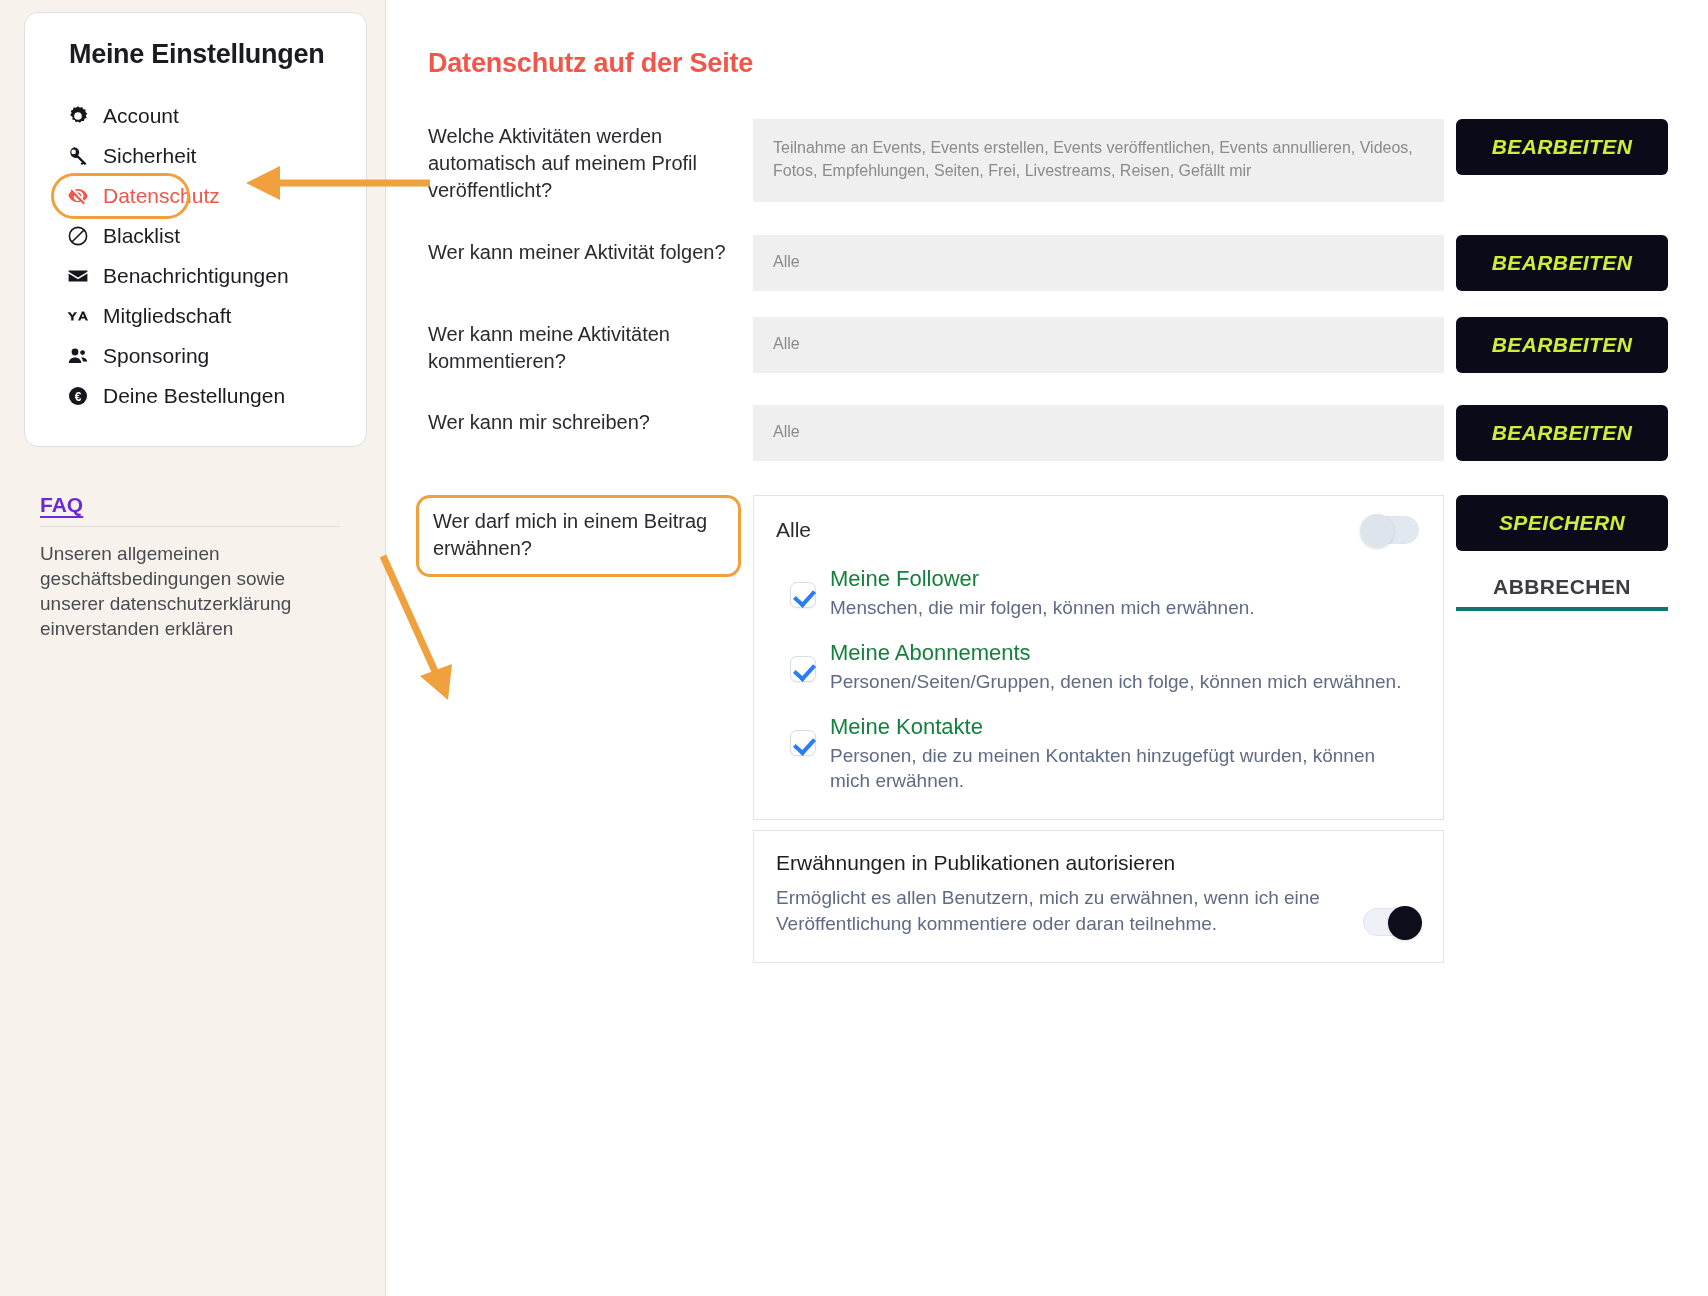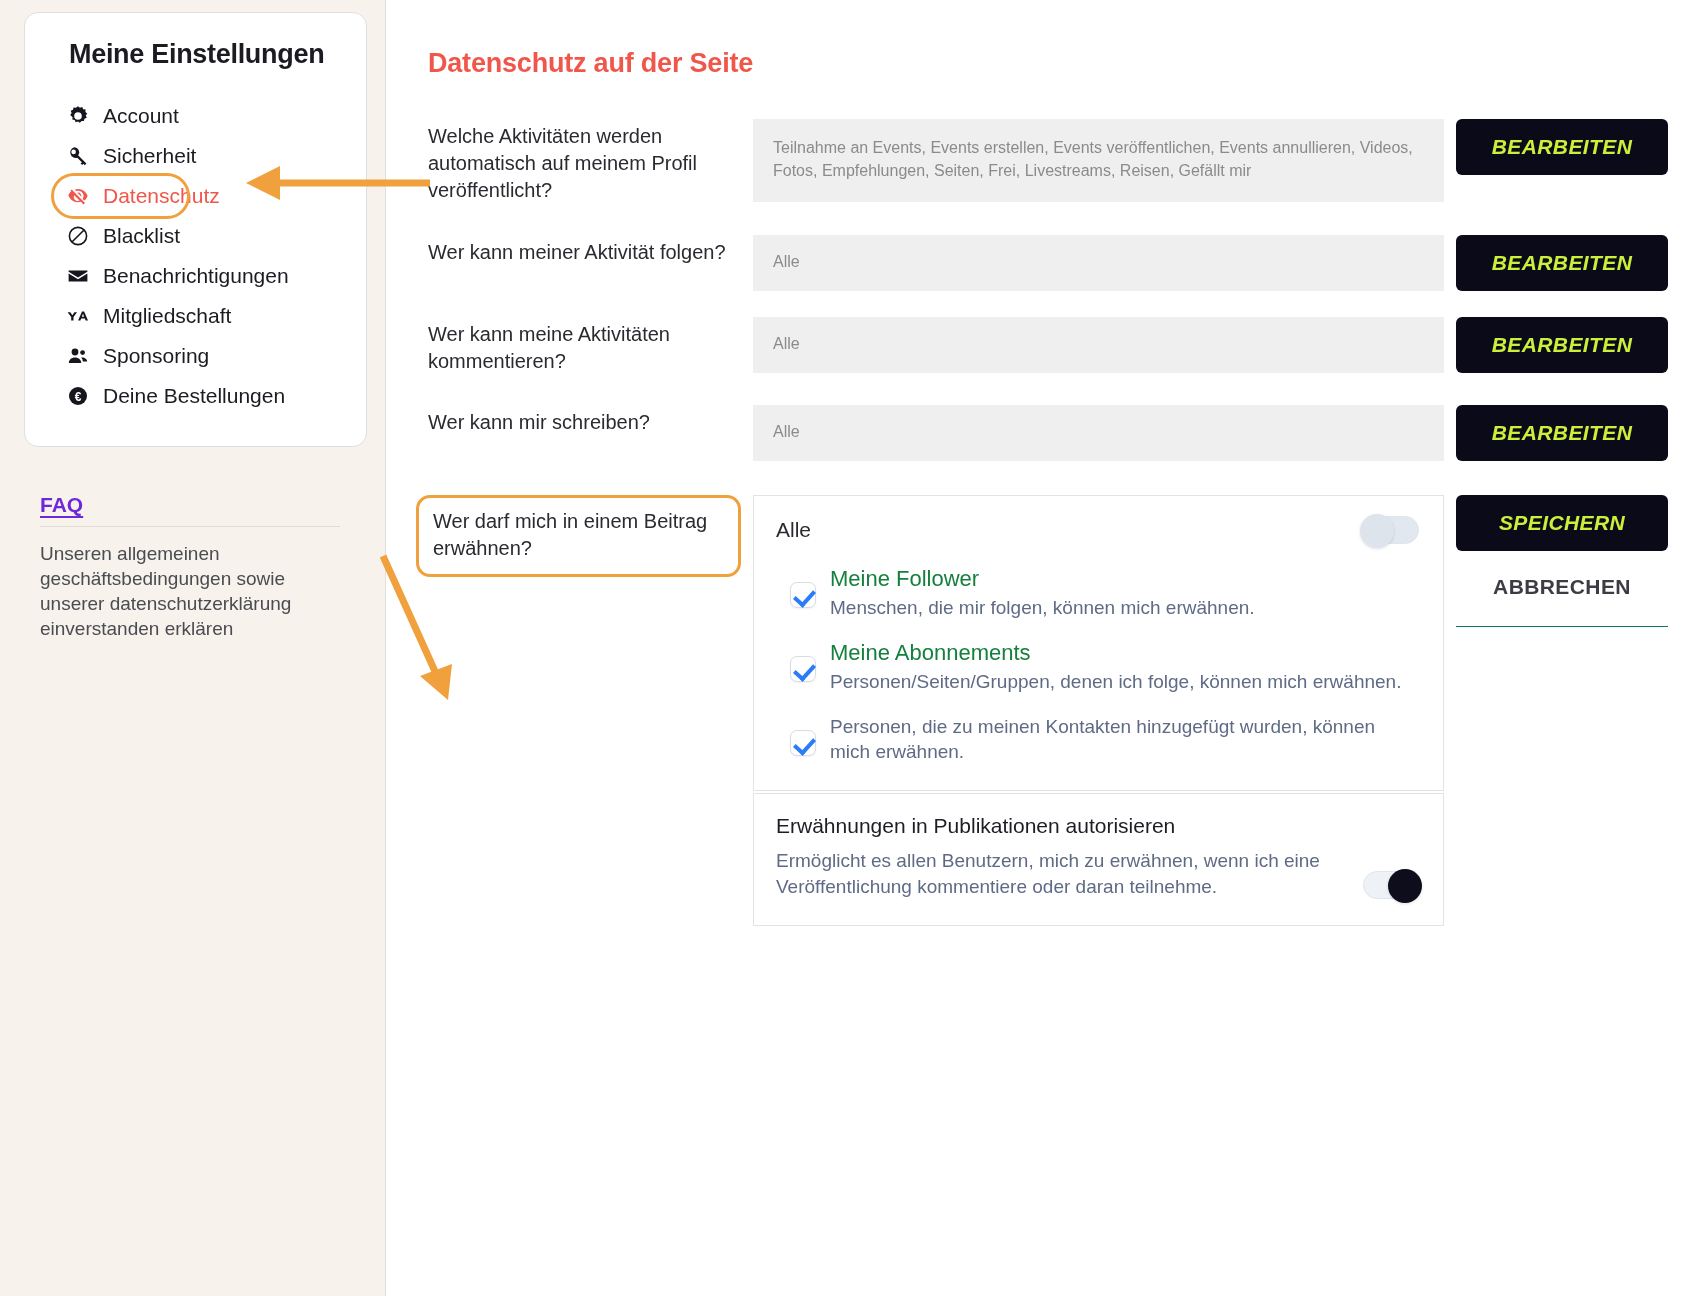--- a/index.html
+++ b/index.html
@@ -134,35 +134,35 @@
   }
   .btn-cancel {
     display:block;
     width: 212px;
     background:transparent;
     color:#3c3c44;
     font-size: 21px;
     font-weight:bold;
     letter-spacing:0.4px;
     text-align:center;
-    padding: 18px 0 27px 0;
+    padding: 18px 0 8px 0;
     border:none;
-    border-bottom:1px solid #0f766e;
+    border-bottom:4px solid #0f766e;
     font-family:"Liberation Sans", sans-serif;
     cursor:pointer;
     margin-top: 6px;
   }
 
   
   .panel {
     background:#fff;
     border:1px solid #e3e3e5;
     padding: 20px 24px 26px 22px;
   }
-  .panel + .panel { margin-top: 2px; }
+  .panel + .panel { margin-top: 10px; }
   .panel-head {
     display:flex; align-items:center; justify-content:space-between;
     margin-bottom: 22px;
   }
   .panel-head-label { font-size:21px; color:#2a2a31; }
 
   .toggle {
     width: 56px; height: 28px; border-radius:16px;
     background:#e2e8f0; position:relative; flex:none;
     border:1px solid #dfe5ee;
@@ -375,20 +375,21 @@
               <span class="cbx"></span>
               <span class="opt-text">
                 <span class="opt-title" style="display:block">Meine Abonnements</span>
                 <span class="opt-desc" style="display:block">Personen/Seiten/Gruppen, denen ich folge, können mich erwähnen.</span>
               </span>
             </div>
 
             <div class="opt">
               <span class="cbx"></span>
               <span class="opt-text">
+                <span class="opt-title" style="display:block">Meine Kontakte</span>
                 <span class="opt-desc" style="display:block">Personen, die zu meinen Kontakten hinzugefügt wurden, können mich erwähnen.</span>
               </span>
             </div>
           </div>
 
           <div class="panel">
             <div class="panel2-title">Erwähnungen in Publikationen autorisieren</div>
             <div class="panel2-row">
               <div class="panel2-desc">Ermöglicht es allen Benutzern, mich zu erwähnen, wenn ich eine Veröffentlichung kommentiere oder daran teilnehme.</div>
               <span class="toggle on">

